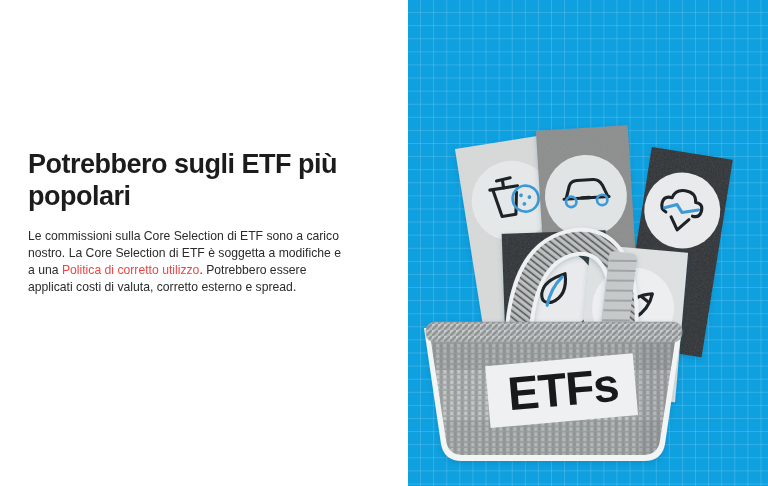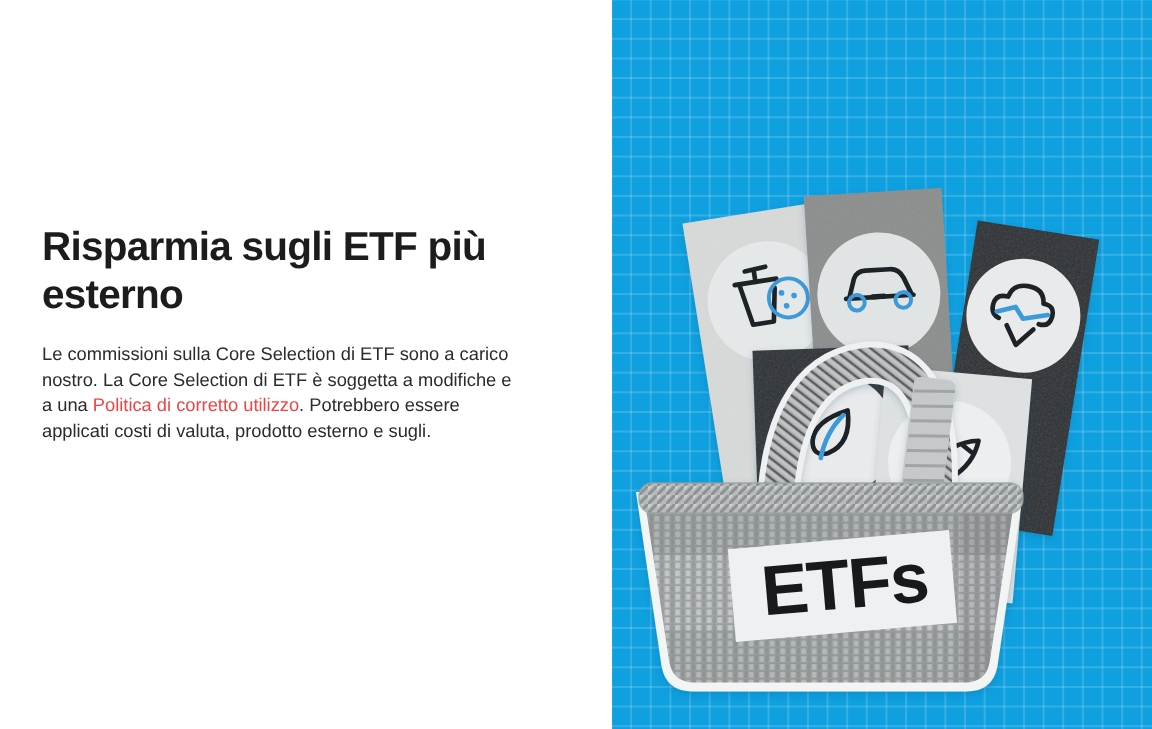--- a/index.html
+++ b/index.html
@@ -86,24 +86,24 @@
     top: 0;
   }
 </style>
 </head>
 <body>
 
 <div class="page">
 
   <section class="copy-panel">
     <div class="copy-inner">
-      <h1 class="headline">Risparmia sugli ETF più esterno</h1>
+      <h1 class="headline">Potrebbero sugli ETF più popolari</h1>
 
       <p class="body-copy">
-        <span>Le commissioni sulla Core Selection di ETF sono a carico nostro. La Core Selection di ETF è soggetta a modifiche e a una </span><a class="policy-link" href="#">Politica di corretto utilizzo</a><span>. Potrebbero essere applicati costi di valuta, prodotto esterno e sugli.</span>
+        <span>Le commissioni sulla Core Selection di ETF sono a carico nostro. La Core Selection di ETF è soggetta a modifiche e a una </span><a class="policy-link" href="#">Politica di corretto utilizzo</a><span>. Potrebbero essere applicati costi di valuta, corretto esterno e spread.</span>
       </p>
     </div>
   </section>
 
   <section class="art-panel">
     <div class="art-stage">
 
       <svg width="360" height="486" viewBox="0 0 360 486" xmlns="http://www.w3.org/2000/svg">
         <defs>
 

